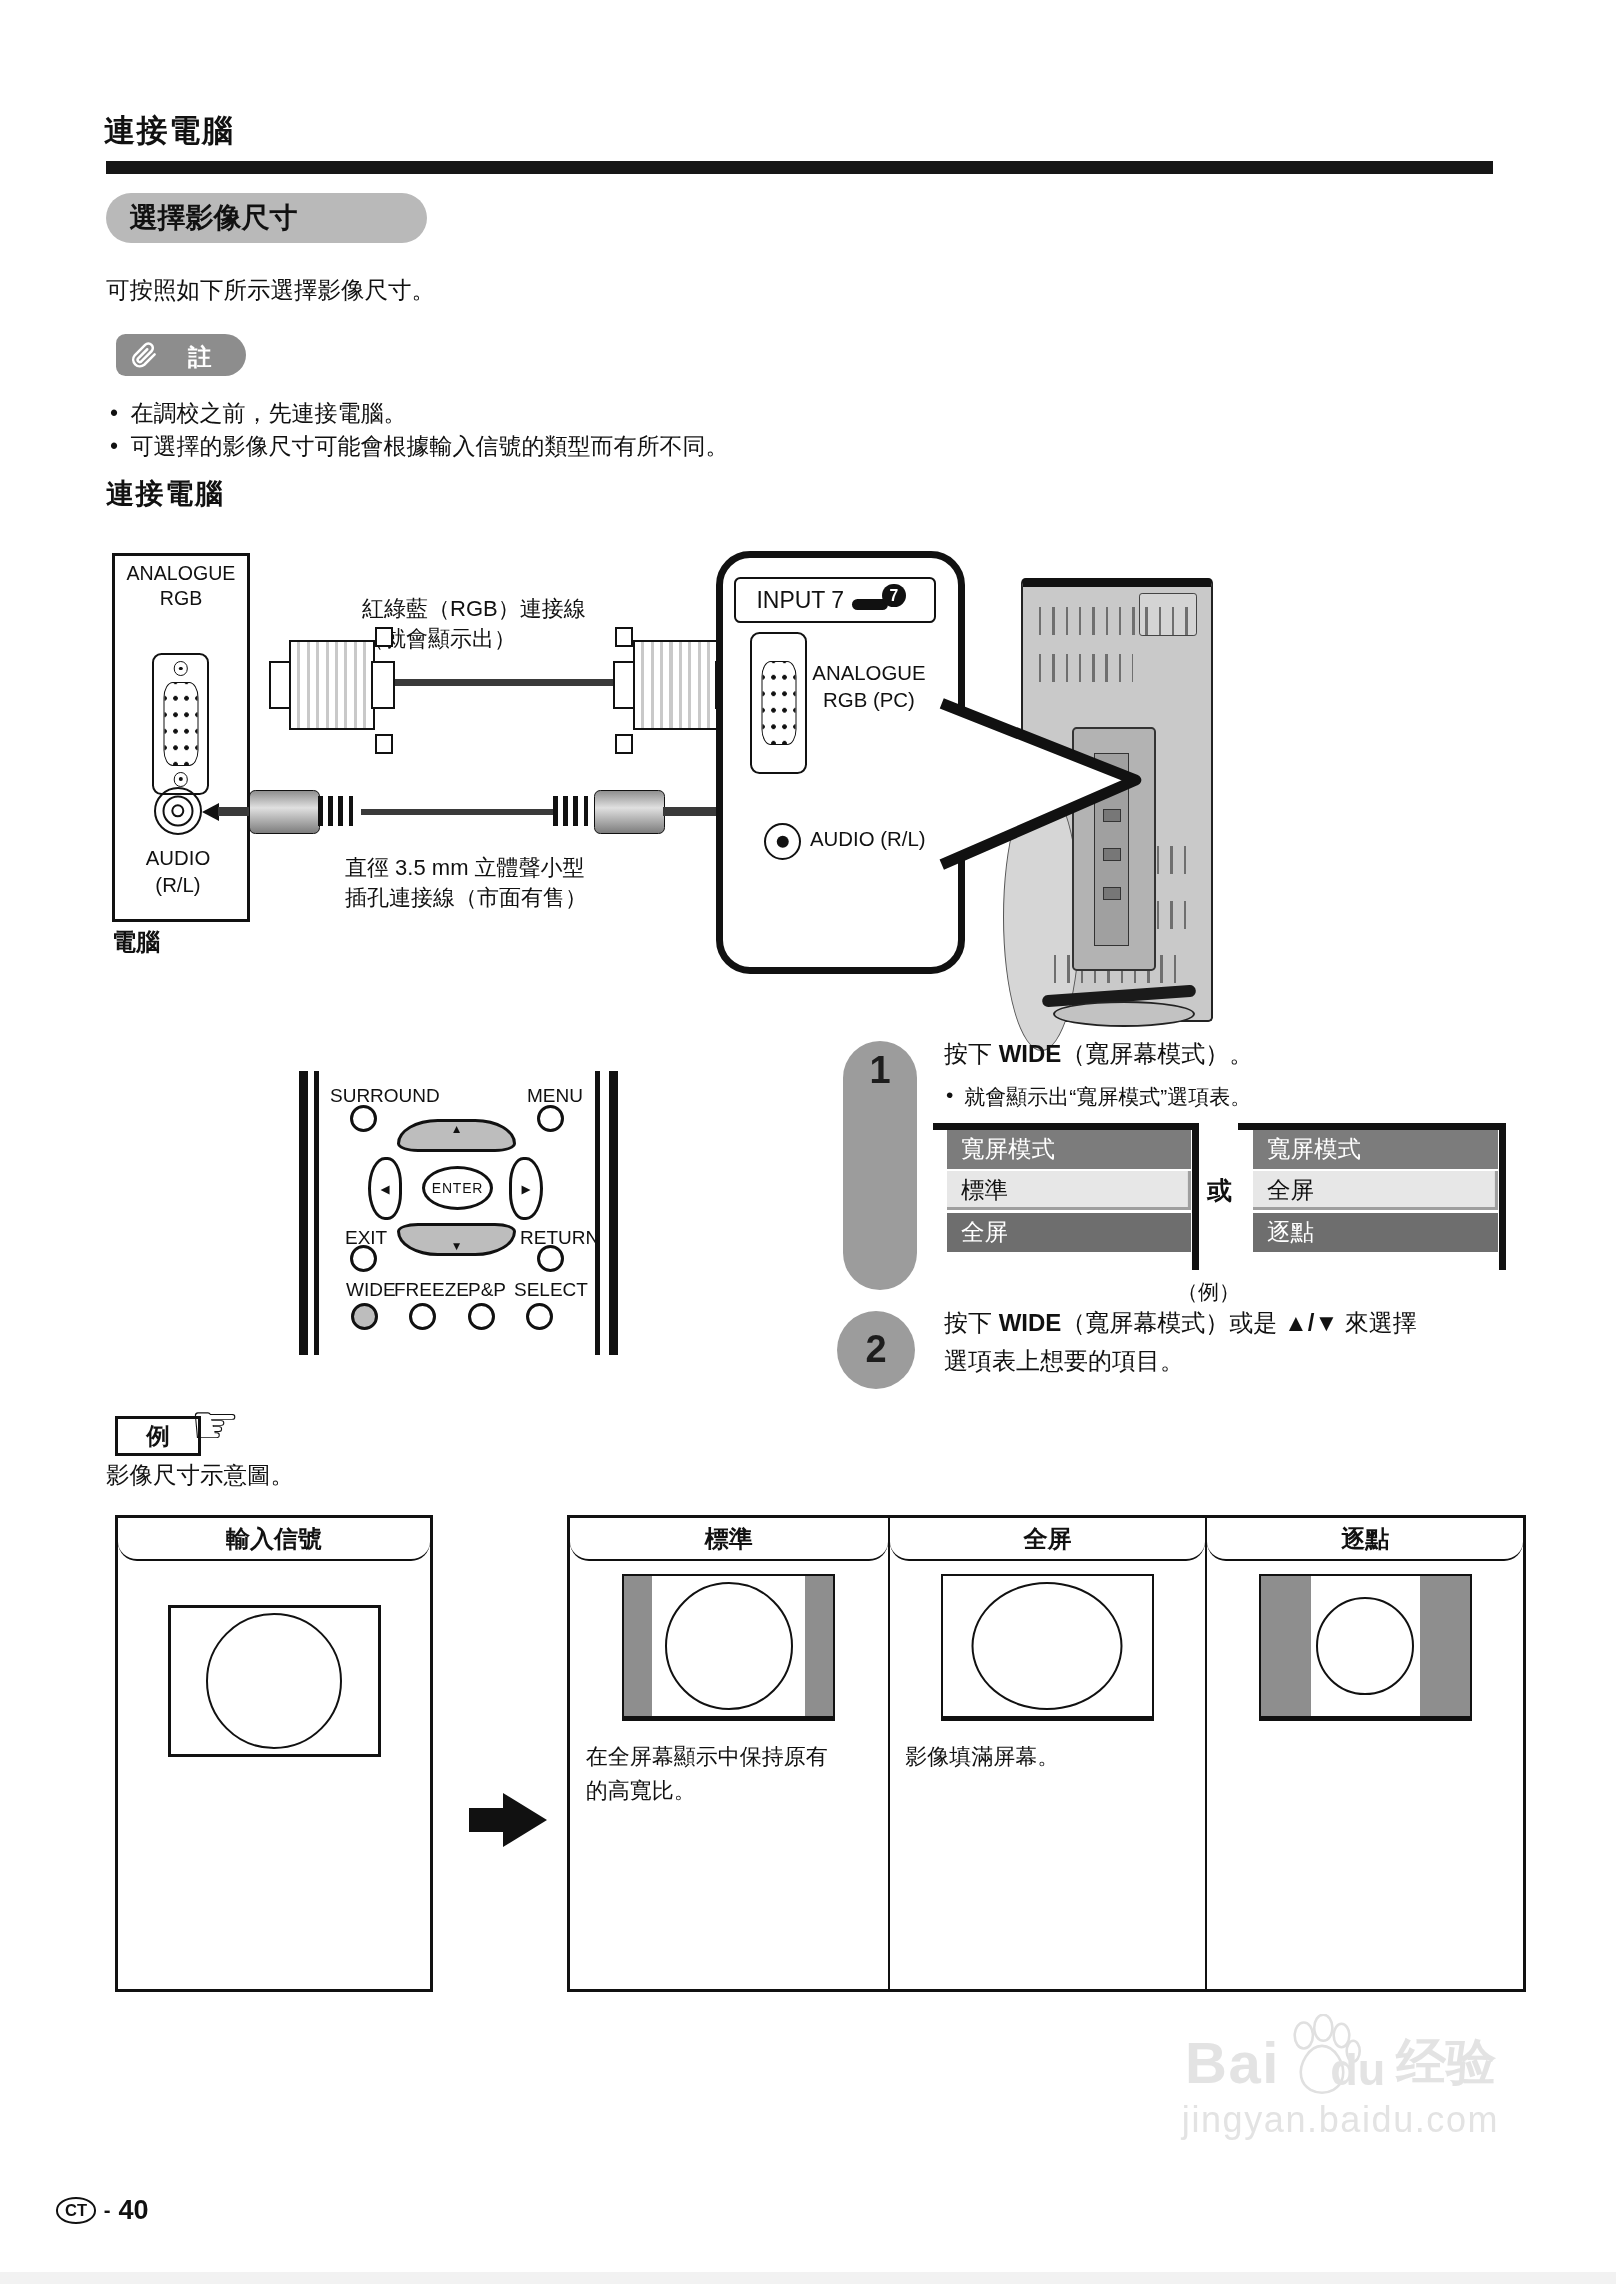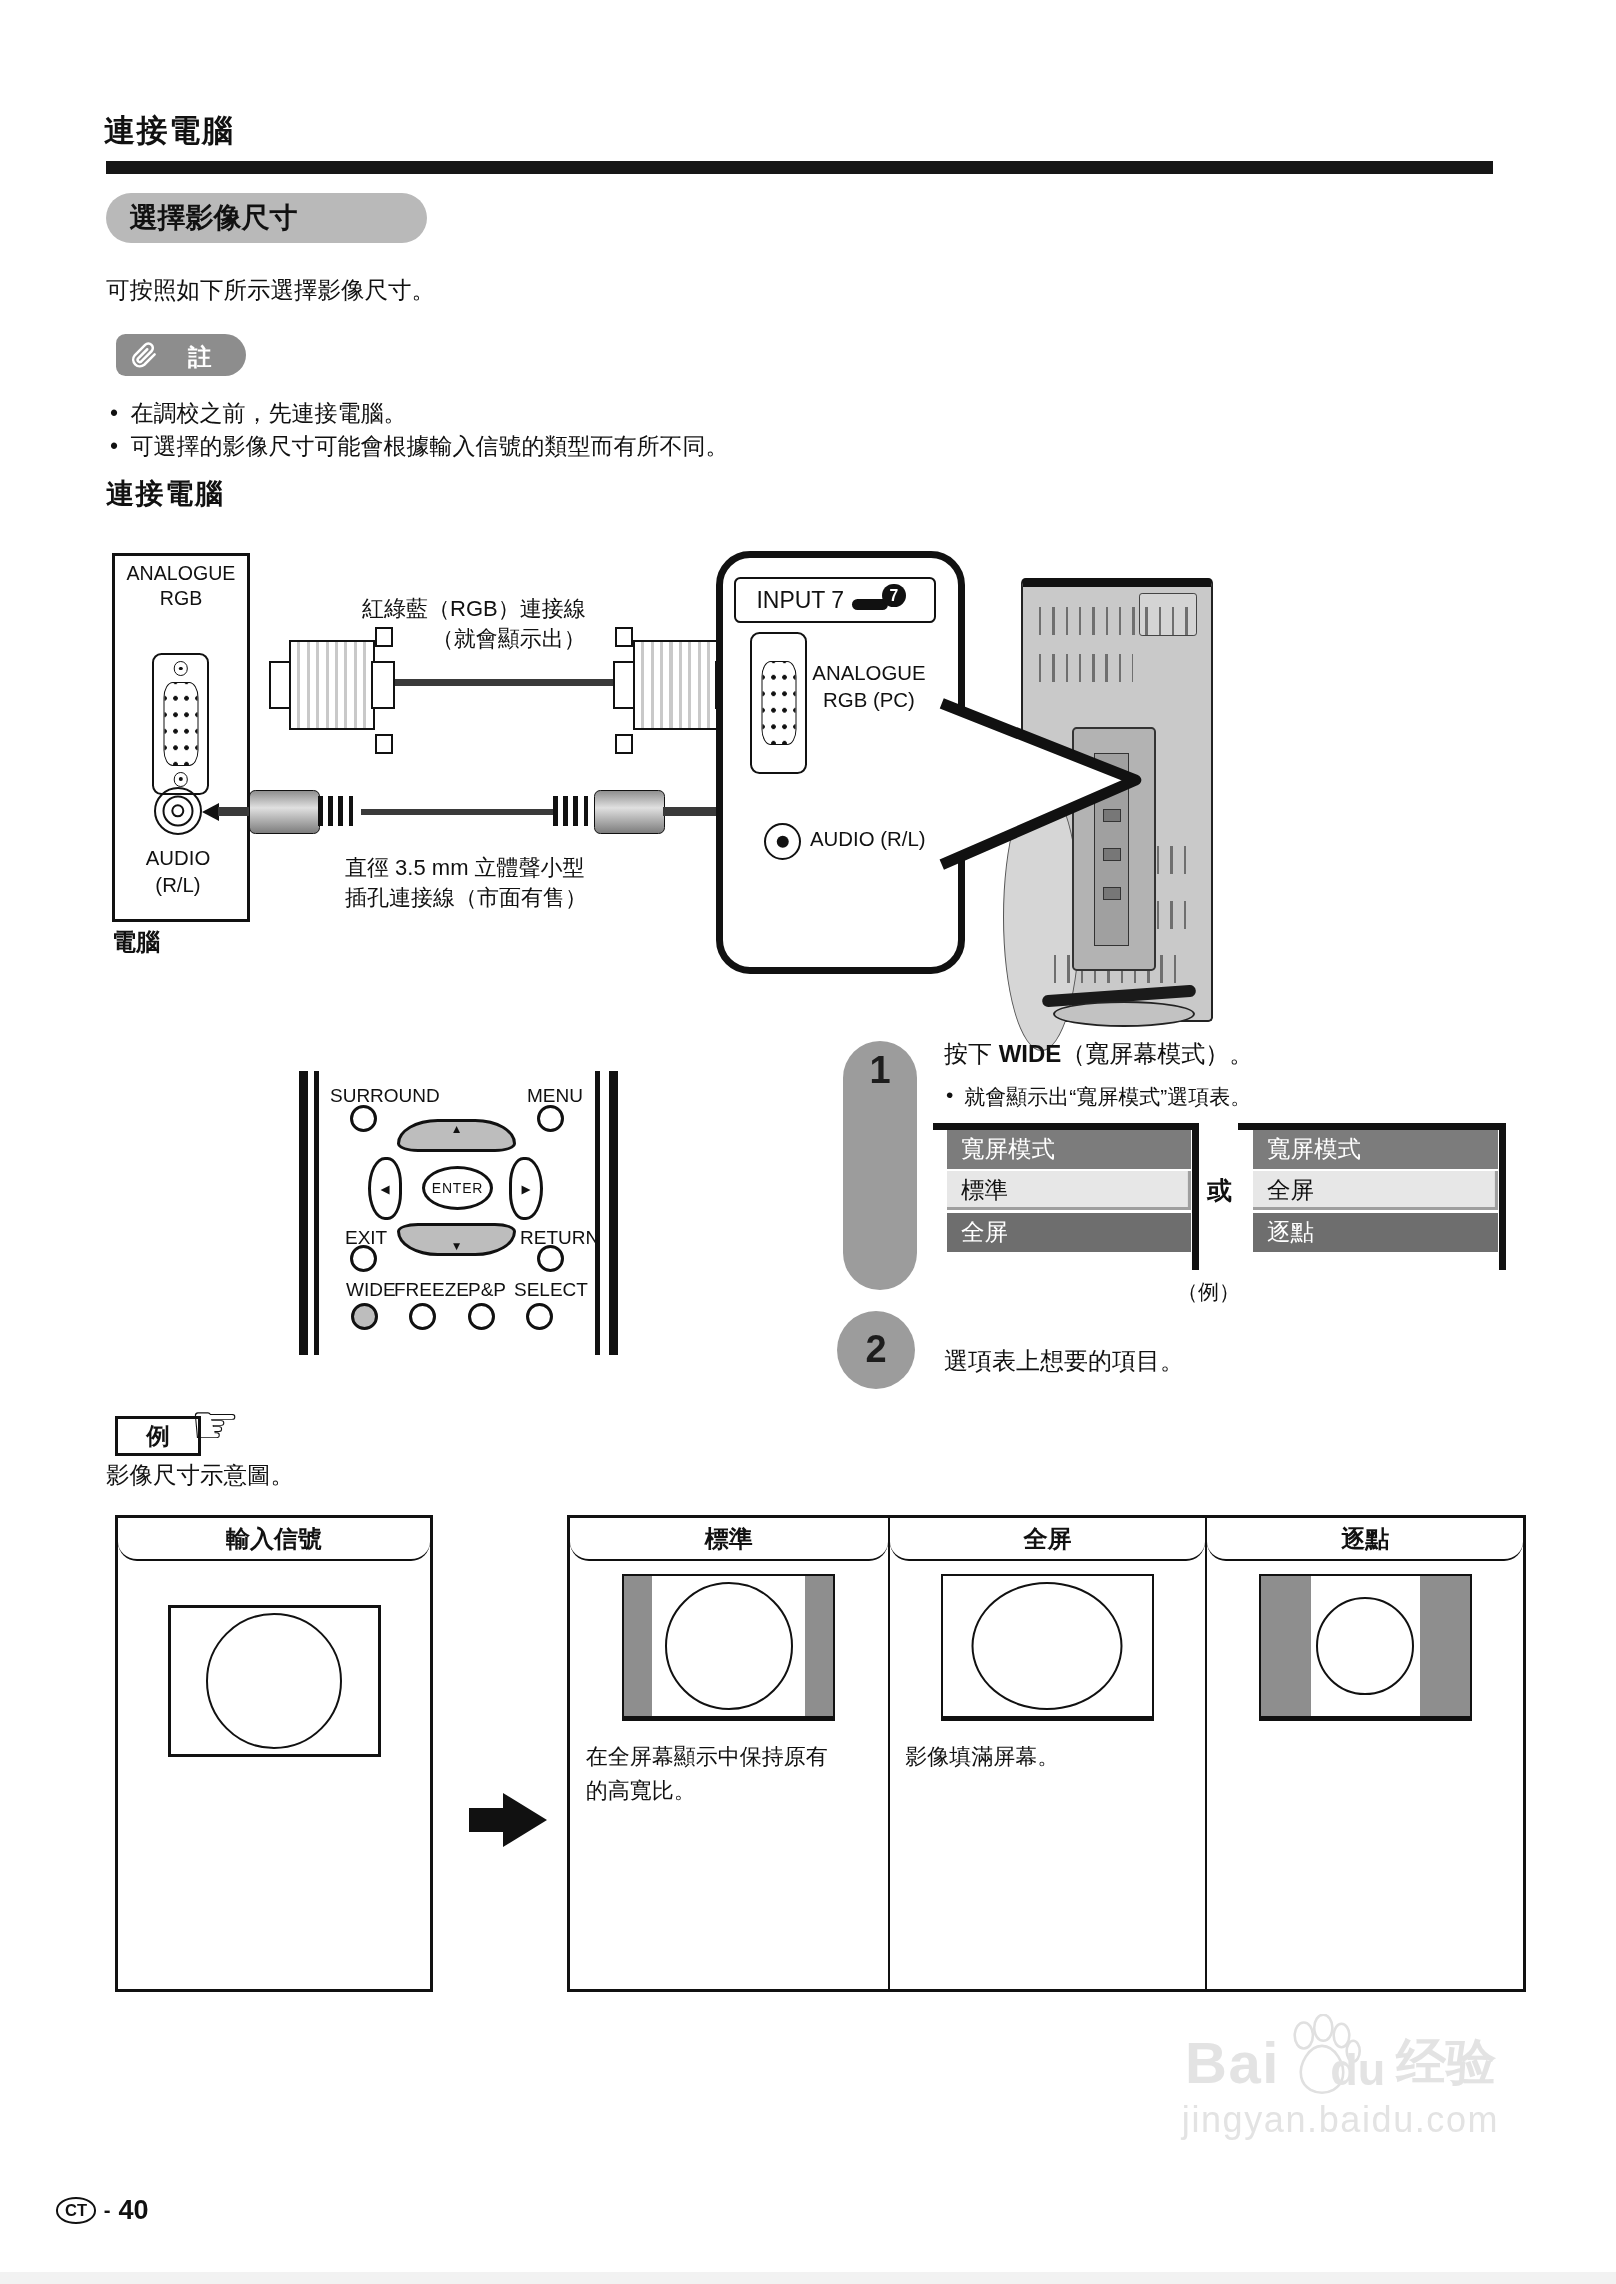--- a/index.html
+++ b/index.html
@@ -37,21 +37,21 @@
         background-size:11px 16.5px;background-position:5.5px 7px;}
   .jack{left:154px;top:787px;width:44px;height:44px;border:2.4px solid #111;border-radius:50%;}
   .jack-mid{position:absolute;left:50%;top:50%;transform:translate(-50%,-50%);width:27px;height:27px;
         border:2.4px solid #111;border-radius:50%;}
   .jack-in{position:absolute;left:50%;top:50%;transform:translate(-50%,-50%);width:9.4px;height:9.4px;
         border:2.4px solid #111;border-radius:50%;}
   .pc-audio-label{left:112px;top:845px;width:132px;text-align:center;font-size:20.4px;line-height:27px;}
   .pc-caption{left:112px;top:926px;font-size:24px;font-weight:bold;}
 
   
-  .lbl-rgb{left:362px;top:594px;font-size:22px;line-height:30px;text-align:right;}
+  .lbl-rgb{left:362px;top:594px;font-size:22px;line-height:30px;}
   .lbl-aud{left:345px;top:853px;font-size:22px;line-height:30px;}
   .cable{background:#3a3a3a;}
   .plug-nose{background:#fff;border:2.4px solid #111;}
   .plug-body{border:2.4px solid #111;background:repeating-linear-gradient(90deg,#fff 0 6.3px,#c9c9c9 6.3px 9.4px);}
   .plug-tab{width:14px;height:15.7px;border:2.4px solid #111;background:#fff;}
   .aud-grip{background:linear-gradient(#8f8f8f,#e0e0e0 40%,#7d7d7d);border:1.6px solid #111;border-radius:6.3px;}
   .aud-ridge{background:repeating-linear-gradient(90deg,#111 0 4.7px,#fff 4.7px 10.2px);}
   .tri-l{width:0;height:0;border-top:9.4px solid transparent;border-bottom:9.4px solid transparent;
          border-right:17px solid #111;}
   .tri-r{width:0;height:0;border-top:9.4px solid transparent;border-bottom:9.4px solid transparent;
@@ -340,20 +340,23 @@
   <div class="abs osd" style="left:1253px;top:1130px;width:245px;">
     <div class="osd-row osd-head">寬屏模式</div>
     <div class="osd-row osd-sel">全屏</div>
     <div class="osd-row osd-item">逐點</div>
   </div>
   <div class="abs ex-lbl" style="left:1177px;top:1278px;">（例）</div>
 
   <div class="abs capsule" style="left:837px;top:1311px;width:78px;height:78px;">
     <div class="num" style="margin-top:17px;">2</div>
   </div>
+  <div class="abs step-line" style="left:944px;top:1307px;">
+    <span>按下 </span><span class="b">WIDE</span><span>（寬屏幕模式）或是 </span><span class="b">▲/▼</span><span> 來選擇</span>
+  </div>
   <div class="abs step-line" style="left:944px;top:1345px;">選項表上想要的項目。</div>
 
   <div class="abs ex-box">例</div>
   <div class="abs hand">☞</div>
   <div class="abs fig-caption">影像尺寸示意圖。</div>
 
   <div class="abs tbl-left">
     <div class="tbl-head">輸入信號</div>
     <div class="sig-screen">
       <div class="sig-circle"></div>

